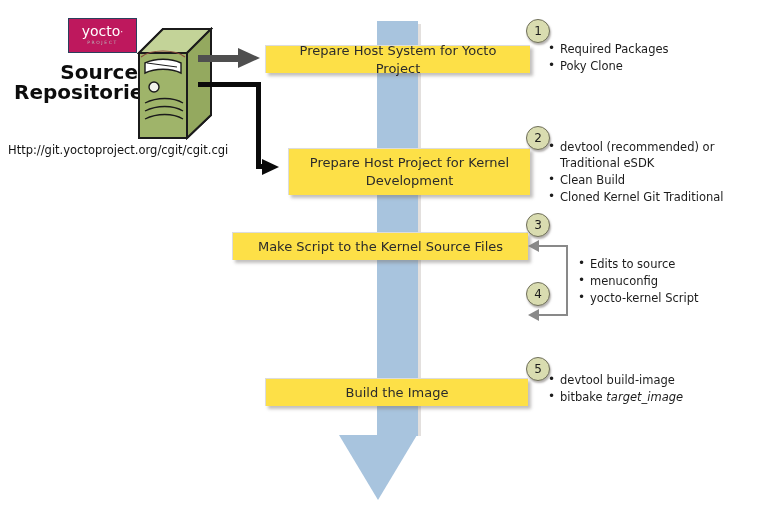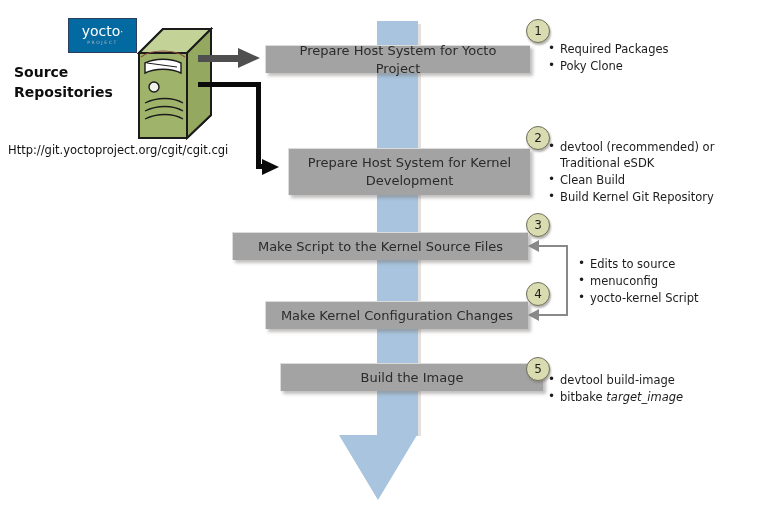--- a/index.html
+++ b/index.html
@@ -27,39 +27,39 @@
     border-top:65px solid #a8c4de;
   }
   .flow-shadow-bar{
     position:absolute;background:#e3e0de;
     left:418px;top:24px;width:3px;height:412px;
   }
 
   
   .box{
     position:absolute;
-    background:#a3a3a3;
+    background:#fde047;
     border-top:1px solid #dcdcdc;
     border-left:1px solid #dcdcdc;
     color:#2b2b2b;
     font-size:13px;
     display:flex;
     align-items:center;
     justify-content:center;
     text-align:center;
     line-height:1.35;
     box-shadow:3px 3px 3px rgba(120,115,112,.45);
     box-sizing:border-box;
     padding:2px 10px;
   }
   .box.b1{left:265px;top:45px;width:265px;height:28px;}
   .box.b2{left:288px;top:148px;width:242px;height:47px;}
   .box.b3{left:232px;top:232px;width:296px;height:28px;}
   .box.b4{left:265px;top:301px;width:263px;height:28px;}
-  .box.b5{left:265px;top:363px;width:263px;height:28px;margin-left:15px;}
+  .box.b5{left:265px;top:378px;width:263px;height:28px;}
 
   
   .badge{
     position:absolute;
     width:24px;height:24px;border-radius:50%;
     background:#d9dcb0;
     border:1px solid #6f6f5a;
     color:#1c1c1c;
     font-size:12px;
     display:flex;align-items:center;justify-content:center;
@@ -90,35 +90,35 @@
   }
   .bullets.l1{left:548px;top:41px;}
   .bullets.l2{left:548px;top:139px;}
   .bullets.l3{left:578px;top:256px;}
   .bullets.l5{left:548px;top:372px;}
   .ital{font-style:italic;}
 
   
   .yocto-logo{
     position:absolute;left:68px;top:18px;width:69px;height:35px;
-    background:#0369a1;border:1px solid #2a3f5c;
+    background:#be185d;border:1px solid #2a3f5c;
     box-sizing:border-box;
     display:flex;flex-direction:column;align-items:center;justify-content:center;
   }
   .yocto-logo .wordmark{
     color:#ffffff;font-size:14px;letter-spacing:0px;line-height:13px;
     font-family:"DejaVu Sans","Liberation Sans",sans-serif;
   }
   .yocto-logo .wordmark .dot{font-size:9px;vertical-align:middle;}
   .yocto-logo .sub{
     color:#b9b9b9;font-size:4.5px;letter-spacing:1.6px;line-height:7px;
   }
   .src-title{
     position:absolute;left:14px;top:62px;width:124px;
-    text-align:left;font-size:14px;font-weight:bold;color:#0d0d0d;
+    text-align:right;font-size:20px;font-weight:bold;color:#0d0d0d;
     line-height:20px;
   }
   .src-url{
     position:absolute;left:8px;top:143px;
     font-size:11.5px;color:#111111;white-space:nowrap;
   }
 
   
   .server{position:absolute;left:137px;top:27px;width:76px;height:113px;}
 
@@ -206,28 +206,25 @@
   <div class="conn c34-v"></div>
   <div class="conn c34-h3"></div>
   <div class="conn c34-head3"></div>
   <div class="conn c34-h4"></div>
   <div class="conn c34-head4"></div>
 
   <div class="box b1">
     <span>Prepare Host System for Yocto Project</span>
   </div>
   <div class="box b2">
-    <span>Prepare Host System for Kernel Development</span>
+    <span>Prepare Host Project for Kernel Development</span>
   </div>
   <div class="box b3">
     <span>Make Script to the Kernel Source Files</span>
   </div>
-  <div class="box b4">
-    <span>Make Kernel Configuration Changes</span>
-  </div>
   <div class="box b5">
     <span>Build the Image</span>
   </div>
 
   <div class="badge n1">
     <span>1</span>
   </div>
   <div class="badge n2">
     <span>2</span>
   </div>
@@ -245,21 +242,21 @@
     <ul>
       <li>Required Packages</li>
       <li>Poky Clone</li>
     </ul>
   </div>
 
   <div class="bullets l2">
     <ul>
       <li>devtool (recommended) or Traditional eSDK</li>
       <li>Clean Build</li>
-      <li>Build Kernel Git Repository</li>
+      <li>Cloned Kernel Git Traditional</li>
     </ul>
   </div>
 
   <div class="bullets l3">
     <ul>
       <li>Edits to source</li>
       <li>menuconfig</li>
       <li>yocto-kernel Script</li>
     </ul>
   </div>

